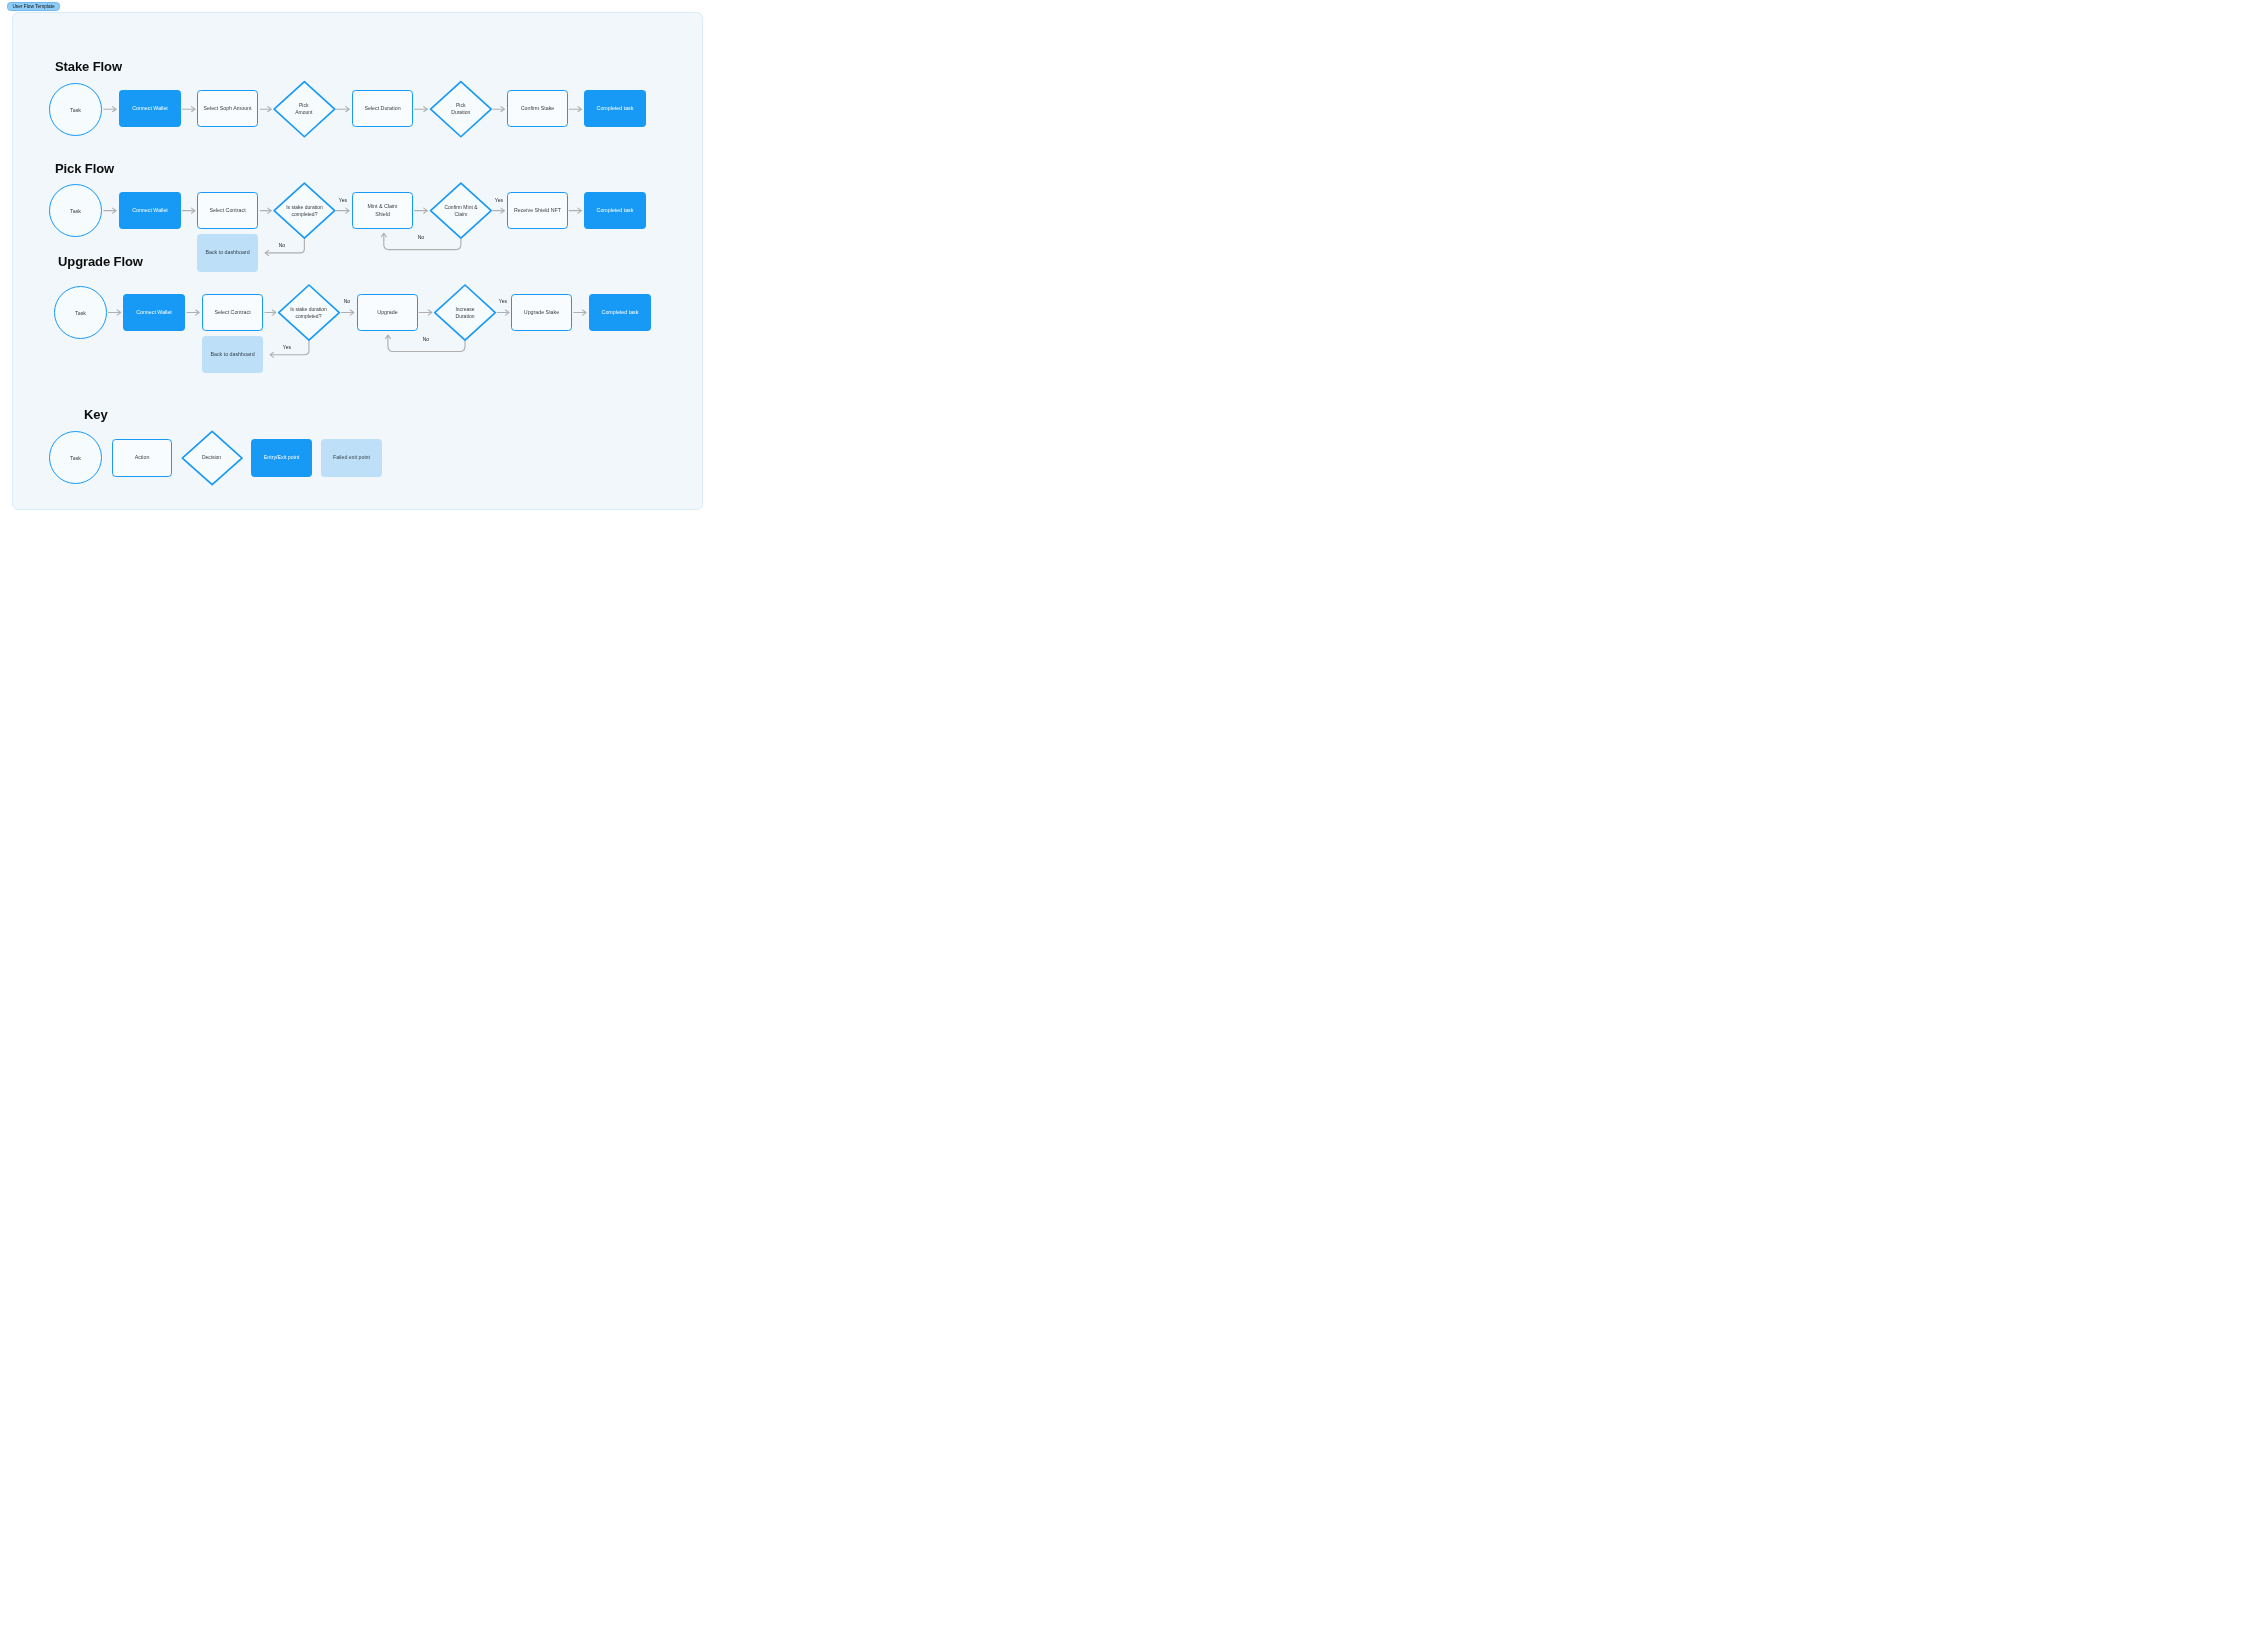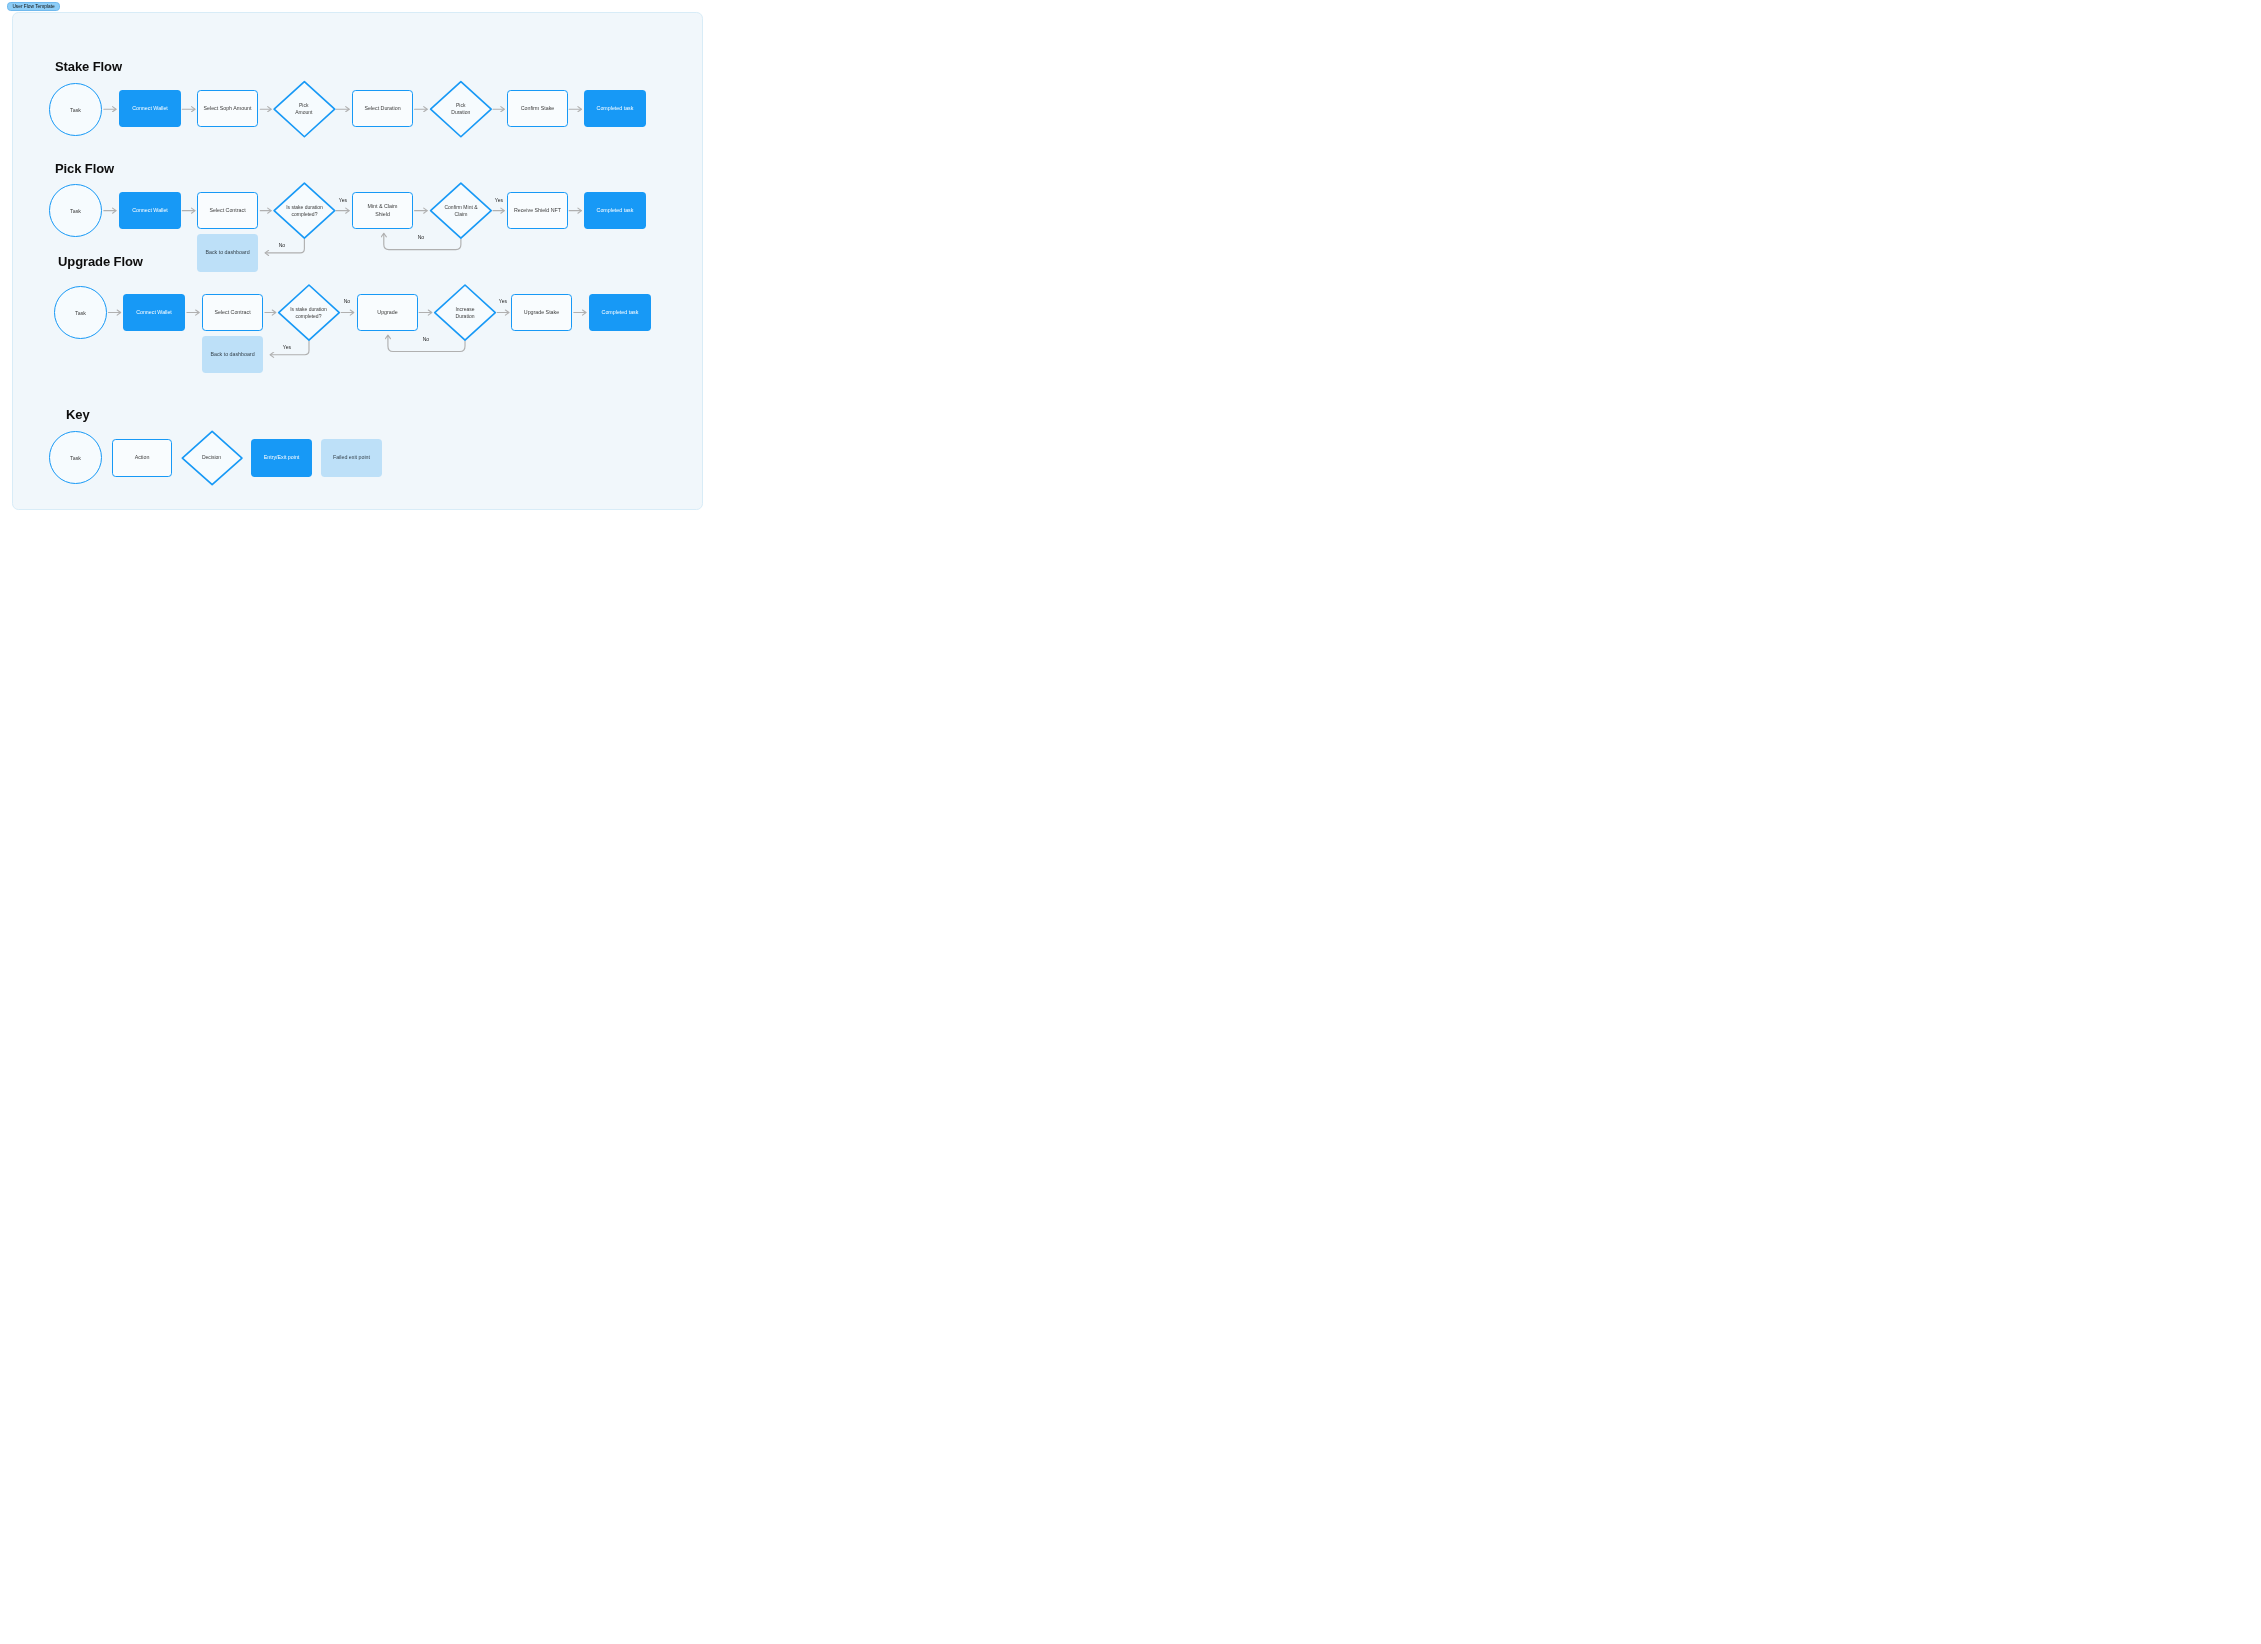--- a/index.html
+++ b/index.html
@@ -192,21 +192,21 @@
 </div>
 <div class="box filled" style="left:589px; top:294px; width:62px; height:37px;">
   <span>Completed task</span>
 </div>
 <div class="edge-label" style="left:280px; top:344px;">Yes</div>
 <div class="edge-label" style="left:419px; top:336px;">No</div>
 <div class="box light" style="left:202px; top:336px; width:61px; height:37px;">
   <span>Back to dashboard</span>
 </div>
 
-<div class="flow-title" style="left:66px; top:407px;">Key</div>
+<div class="flow-title" style="left:84px; top:407px;">Key</div>
 <div class="node-circle" style="left:49px; top:431px; width:53px; height:53px;">
   <span>Task</span>
 </div>
 <div class="box outline" style="left:112px; top:439px; width:60px; height:38px;">
   <span>Action</span>
 </div>
 <div class="dlabel" style="left:191px; top:444px; width:41px; height:27.5px;">Decision</div>
 <div class="box filled" style="left:251px; top:439px; width:61px; height:38px;">
   <span>Entry/Exit point</span>
 </div>

